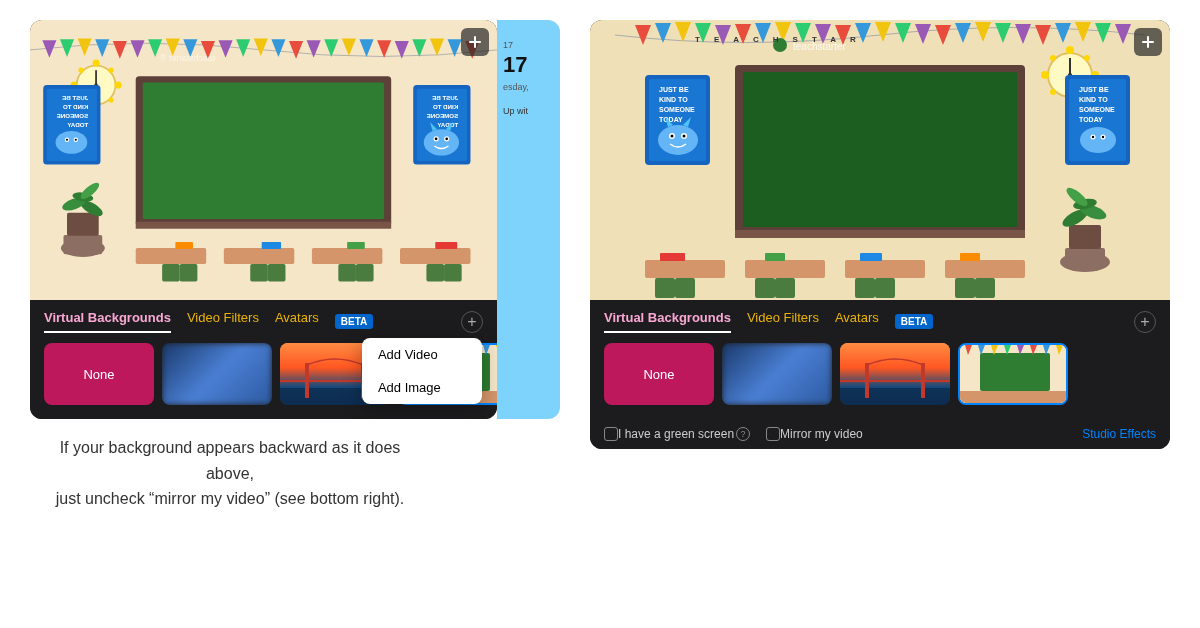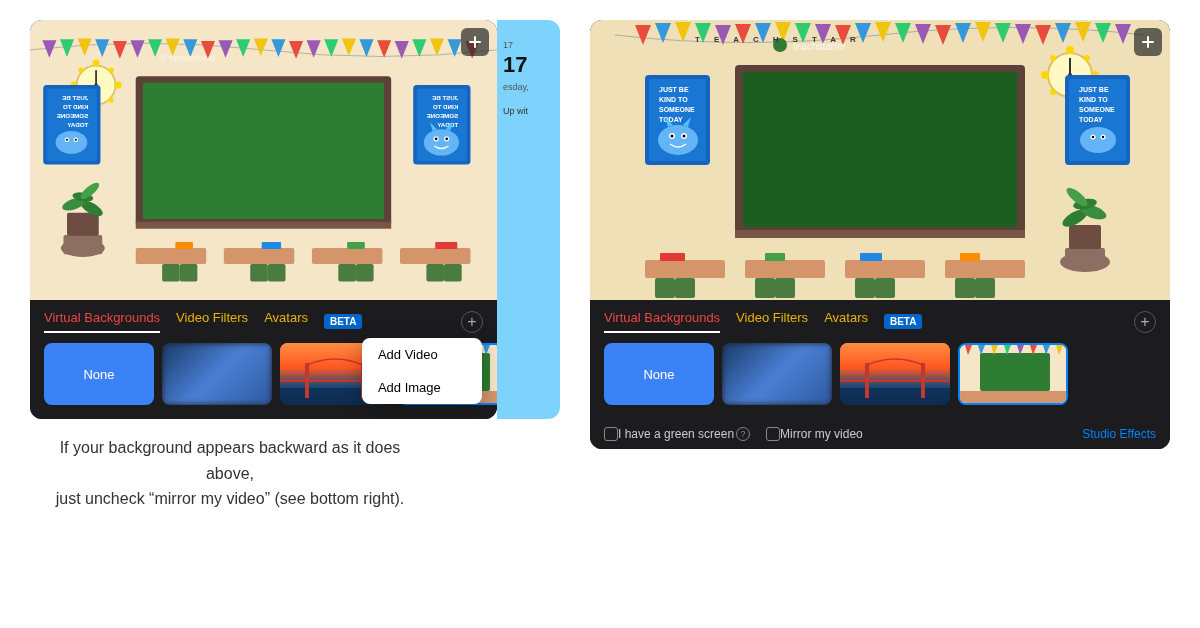--- a/index.html
+++ b/index.html
@@ -69,22 +69,23 @@
     .tab {
       color: #eab308;
       font-size: 13px;
       cursor: pointer;
       padding-bottom: 6px;
       border-bottom: 2px solid transparent;
       white-space: nowrap;
     }
 
     .tab.active {
-      color: #ef4444;
+      color: #f9a8d4;
       border-bottom: 2px solid #ffffff;
+      font-weight: bold;
     }
 
     .beta-badge {
       background: #0066cc;
       color: #ffffff;
       font-size: 10px;
       font-weight: bold;
       padding: 2px 6px;
       border-radius: 3px;
     }
@@ -122,21 +123,21 @@
       position: relative;
       cursor: pointer;
       flex-shrink: 0;
     }
 
     .bg-option.selected {
       border: 2px solid #0084ff;
     }
 
     .bg-option-none {
-      background: #3b82f6;
+      background: #be185d;
       display: flex;
       align-items: center;
       justify-content: center;
       color: #ffffff;
       font-size: 13px;
       font-weight: 500;
     }
 
     .bg-blur-inner {
       width: 100%;

